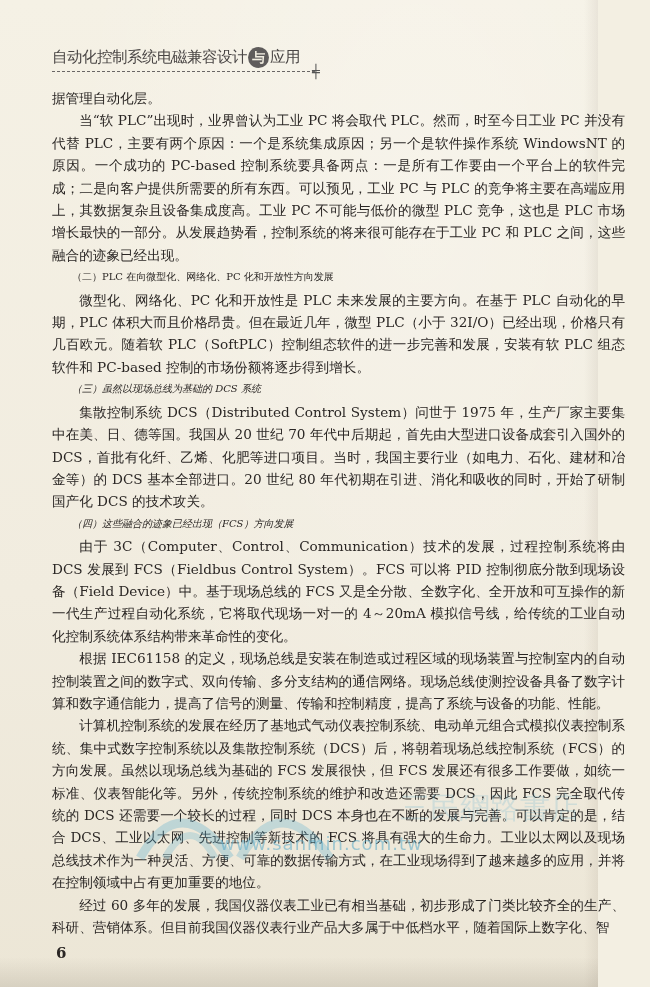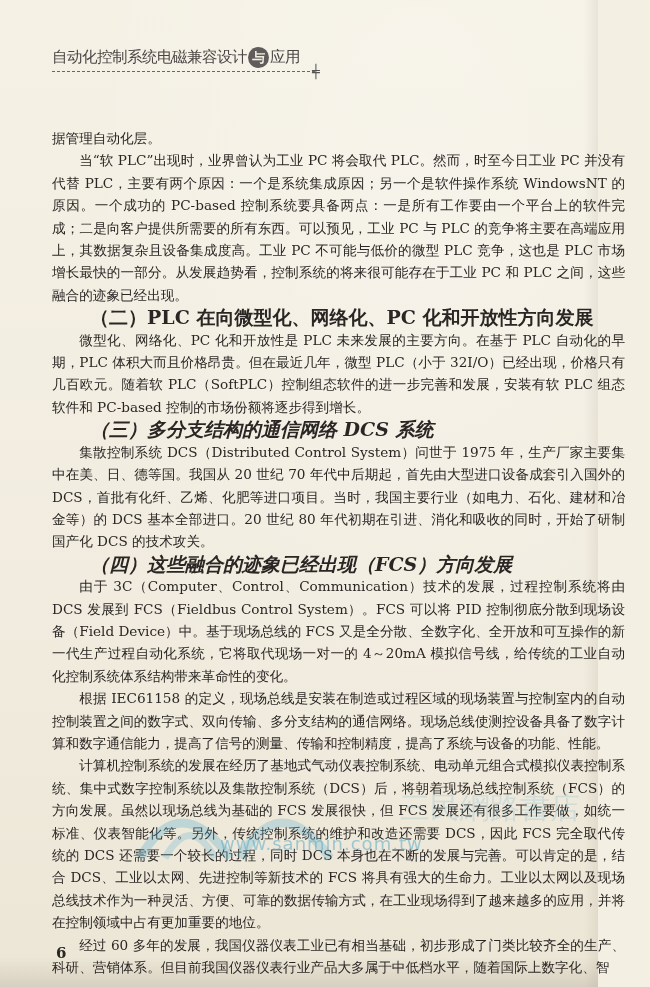--- a/index.html
+++ b/index.html
@@ -84,27 +84,26 @@
     line-height: 22.4px;
     text-align: justify;
     text-justify: inter-character;
   }
   .body-text p {
     margin: 0;
     text-indent: 2em;
   }
   .body-text p.noindent {
     text-indent: 0;
-    margin-top: 40px;
   }
   .body-text h3 {
     margin: 0;
     padding-left: 2em;
-    font-size: 19px;
-    font-weight: bold;
+    font-size: 10px;
+    font-weight: normal;
     line-height: 22.4px;
     font-family: "DejaVu Serif", "Liberation Serif", serif;
   }
   .body-text h3.italic {
     font-style: italic;
   }
   .watermark {
     position: absolute;
     left: 120px;
     top: 778px;
@@ -146,21 +145,21 @@
     <span>应用</span>
   </div>
   <div class="header-rule"></div>
   <div class="header-rule-end">╪</div>
 
   <div class="body-text">
     <p class="noindent">据管理自动化层。</p>
     <p>当“软 PLC”出现时，业界曾认为工业 PC 将会取代 PLC。然而，时至今日工业 PC 并没有代替 PLC，主要有两个原因：一个是系统集成原因；另一个是软件操作系统 WindowsNT 的原因。一个成功的 PC-based 控制系统要具备两点：一是所有工作要由一个平台上的软件完成；二是向客户提供所需要的所有东西。可以预见，工业 PC 与 PLC 的竞争将主要在高端应用上，其数据复杂且设备集成度高。工业 PC 不可能与低价的微型 PLC 竞争，这也是 PLC 市场增长最快的一部分。从发展趋势看，控制系统的将来很可能存在于工业 PC 和 PLC 之间，这些融合的迹象已经出现。</p>
     <h3>（二）PLC 在向微型化、网络化、PC 化和开放性方向发展</h3>
     <p>微型化、网络化、PC 化和开放性是 PLC 未来发展的主要方向。在基于 PLC 自动化的早期，PLC 体积大而且价格昂贵。但在最近几年，微型 PLC（小于 32I/O）已经出现，价格只有几百欧元。随着软 PLC（SoftPLC）控制组态软件的进一步完善和发展，安装有软 PLC 组态软件和 PC-based 控制的市场份额将逐步得到增长。</p>
-    <h3 class="italic">（三）多分支结构的通信网络 DCS 系统</h3>
+    <h3 class="italic">（三）虽然以现场总线为基础的 DCS 系统</h3>
     <p>集散控制系统 DCS（Distributed Control System）问世于 1975 年，生产厂家主要集中在美、日、德等国。我国从 20 世纪 70 年代中后期起，首先由大型进口设备成套引入国外的 DCS，首批有化纤、乙烯、化肥等进口项目。当时，我国主要行业（如电力、石化、建材和冶金等）的 DCS 基本全部进口。20 世纪 80 年代初期在引进、消化和吸收的同时，开始了研制国产化 DCS 的技术攻关。</p>
     <h3 class="italic">（四）这些融合的迹象已经出现（FCS）方向发展</h3>
     <p>由于 3C（Computer、Control、Communication）技术的发展，过程控制系统将由 DCS 发展到 FCS（Fieldbus Control System）。FCS 可以将 PID 控制彻底分散到现场设备（Field Device）中。基于现场总线的 FCS 又是全分散、全数字化、全开放和可互操作的新一代生产过程自动化系统，它将取代现场一对一的 4～20mA 模拟信号线，给传统的工业自动化控制系统体系结构带来革命性的变化。</p>
     <p>根据 IEC61158 的定义，现场总线是安装在制造或过程区域的现场装置与控制室内的自动控制装置之间的数字式、双向传输、多分支结构的通信网络。现场总线使测控设备具备了数字计算和数字通信能力，提高了信号的测量、传输和控制精度，提高了系统与设备的功能、性能。</p>
     <p>计算机控制系统的发展在经历了基地式气动仪表控制系统、电动单元组合式模拟仪表控制系统、集中式数字控制系统以及集散控制系统（DCS）后，将朝着现场总线控制系统（FCS）的方向发展。虽然以现场总线为基础的 FCS 发展很快，但 FCS 发展还有很多工作要做，如统一标准、仪表智能化等。另外，传统控制系统的维护和改造还需要 DCS，因此 FCS 完全取代传统的 DCS 还需要一个较长的过程，同时 DCS 本身也在不断的发展与完善。可以肯定的是，结合 DCS、工业以太网、先进控制等新技术的 FCS 将具有强大的生命力。工业以太网以及现场总线技术作为一种灵活、方便、可靠的数据传输方式，在工业现场得到了越来越多的应用，并将在控制领域中占有更加重要的地位。</p>
     <p>经过 60 多年的发展，我国仪器仪表工业已有相当基础，初步形成了门类比较齐全的生产、科研、营销体系。但目前我国仪器仪表行业产品大多属于中低档水平，随着国际上数字化、智</p>
   </div>
 
   <svg class="watermark" viewBox="0 0 520 90">
     <path d="M20 80 Q60 10 110 80" stroke="rgba(80,170,205,0.55)" stroke-width="9" fill="none"></path>

